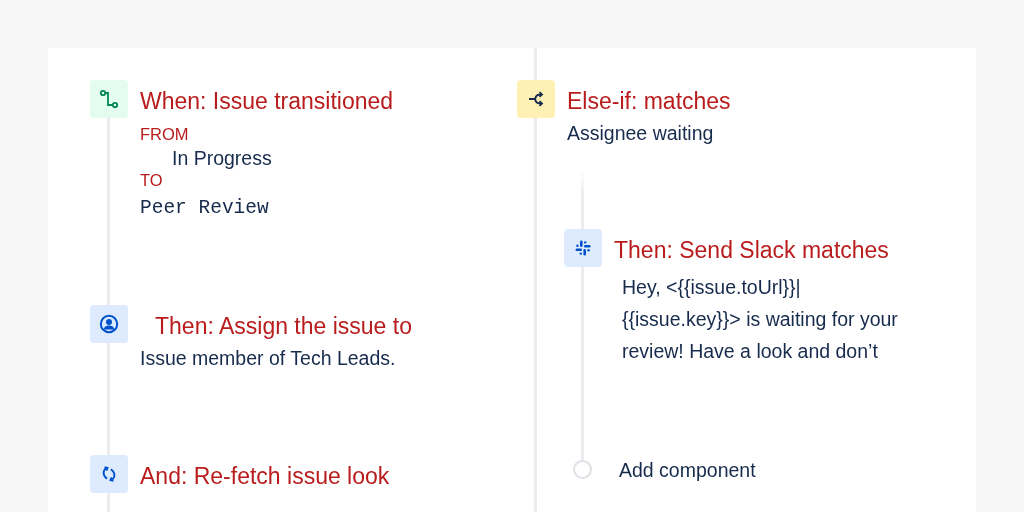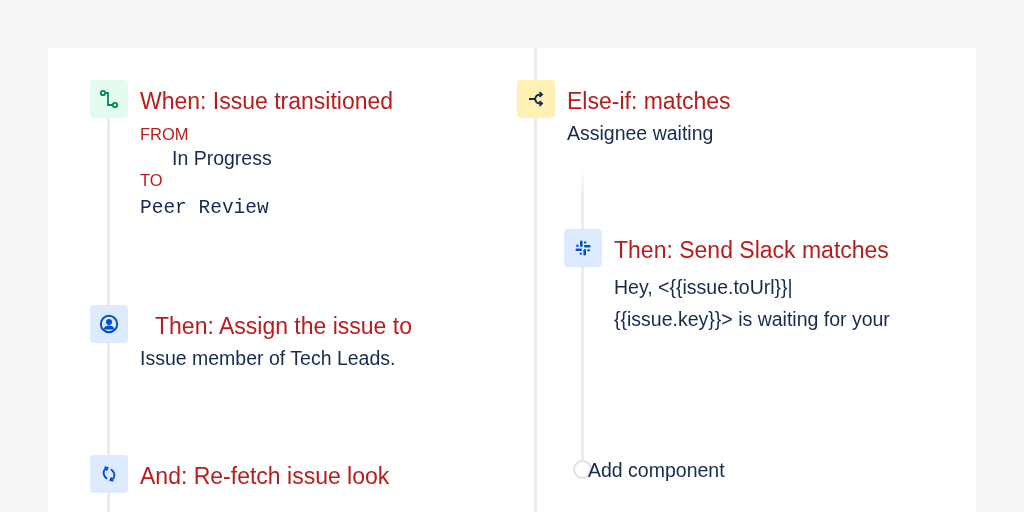--- a/index.html
+++ b/index.html
@@ -34,21 +34,21 @@
       color: #172b4d; white-space: nowrap;
     }
     .label-bold {
       position: absolute; font-size: 16.5px; line-height: 20px;
       font-weight: normal; color: #b91c1c;
     }
     .msg {
       position: absolute; font-size: 19.5px; line-height: 32px;
       color: #172b4d; width: 340px;
     }
-    .msg div { white-space: nowrap; }
+    .msg div { white-space: nowrap; margin-left: 8px; }
     .circle {
       position: absolute; width: 19px; height: 19px;
       border: 2px solid #dfe1e6; border-radius: 50%; background: #fff;
     }
   </style>
 </head>
 <body>
 
 <div class="panel"></div>
 
@@ -121,19 +121,20 @@
       <rect x="11" y="3.2" width="2.4" height="2.4" rx="1.2" fill="#0052cc"></rect>
       <rect x="14.4" y="11" width="2.4" height="2.4" rx="1.2" fill="#0052cc"></rect>
       <rect x="6.6" y="14.4" width="2.4" height="2.4" rx="1.2" fill="#0052cc"></rect>
       <rect x="3.2" y="6.6" width="2.4" height="2.4" rx="1.2" fill="#0052cc"></rect>
     </svg>
   </div>
   <div class="title" style="left:614px; top:236px;">Then: Send Slack matches</div>
   <div class="msg" style="left:614px; top:271px;">
     <div>Hey, &lt;{{issue.toUrl}}|</div>
     <div>{{issue.key}}&gt; is waiting for your</div>
+    <div>review! Have a look and don’t</div>
   </div>
 </div>
 
 <div>
   <div class="circle" style="left:573px; top:460px;"></div>
-  <div class="sub" style="left:588px; top:458px;">Add component</div>
+  <div class="sub" style="left:619px; top:458px;">Add component</div>
 </div>
 
 </body></html>

